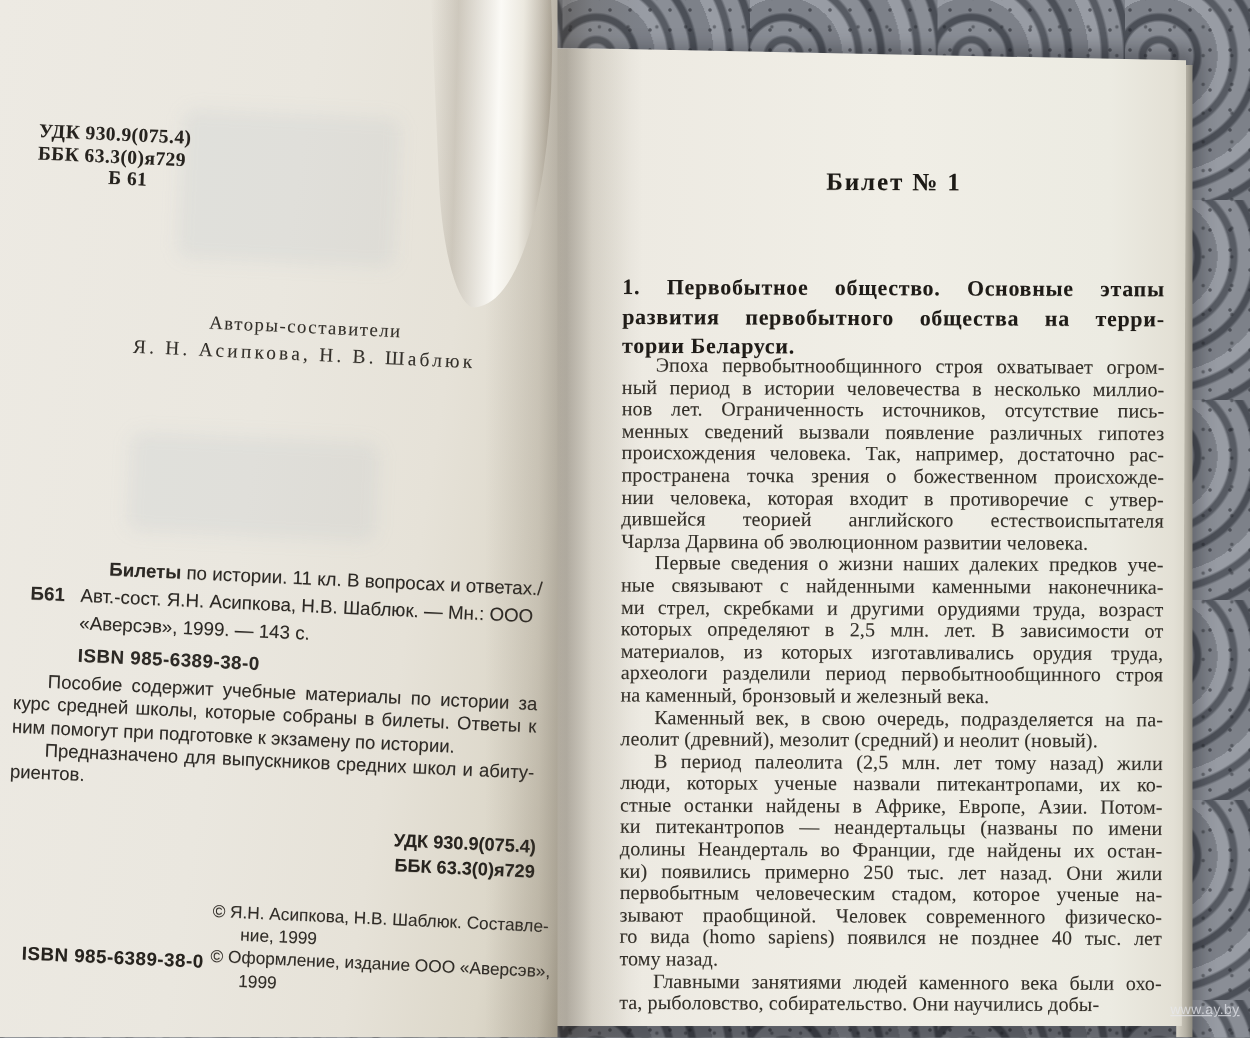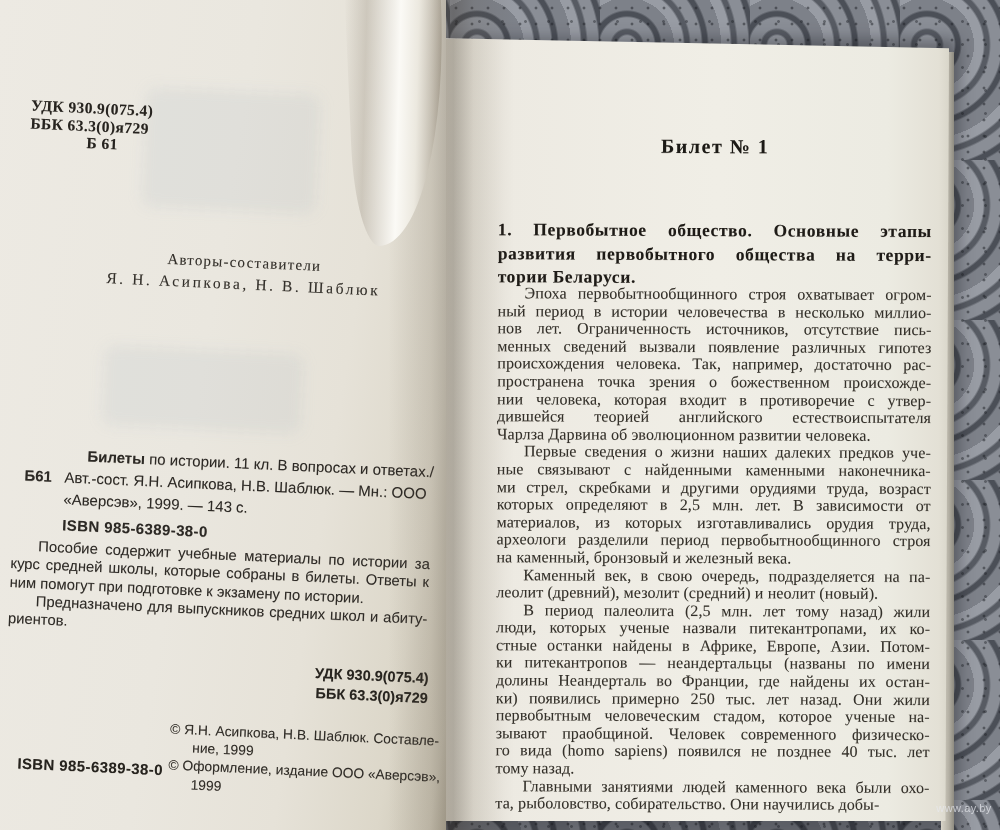--- a/index.html
+++ b/index.html
@@ -31,21 +31,21 @@
   .left-page{position:absolute;left:0;top:0;width:446px;height:830px;
     background:linear-gradient(99deg,#edeae3 0,#eae7df 45%,#e6e2d8 70%,#dcd7c9 88%,#cdc7b7 97%,#bdb6a4 100%);}
 
   .gutter{position:absolute;left:388px;top:0;width:126px;height:830px;pointer-events:none;
     background:linear-gradient(90deg,rgba(0,0,0,0) 0,rgba(88,76,60,.16) 34%,rgba(62,53,42,.30) 52%,rgba(88,76,60,.12) 68%,rgba(0,0,0,0) 100%);}
   .curl{position:absolute;left:350px;top:-10px;width:96px;height:255px;transform:rotate(-2.5deg);
     background:linear-gradient(94deg,rgba(0,0,0,0) 0,rgba(115,103,86,.22) 20%,rgba(252,251,247,.96) 50%,rgba(238,235,226,.90) 66%,rgba(128,116,98,.34) 86%,rgba(0,0,0,0) 100%);
     border-radius:0 0 75% 25% / 0 0 95% 40%;}
 
   .watermark{position:absolute;left:930px;top:802px;width:68px;text-align:center;
-    font:11px "Liberation Sans",sans-serif;color:rgba(232,233,238,.72);letter-spacing:.4px;}
+    font:11px "Liberation Sans",sans-serif;color:rgba(232,233,238,.72);letter-spacing:.4px;text-decoration:underline;}
 
   
   .left-content{position:absolute;inset:0;transform:rotate(2.6deg);transform-origin:0 0;
     text-shadow:.2px .3px .45px rgba(92,84,72,.35);}
   .left-content>div{position:absolute;}
   .ghost{position:absolute;background:rgba(150,168,180,.12);filter:blur(7px);border-radius:10px;}
 
   .udk-top{left:36px;top:95px;font:700 15.5px "Liberation Serif",serif;line-height:17.5px;
     letter-spacing:.4px;color:#26231f;}
   .udk-top .ln:nth-child(3){padding-left:57px;}

